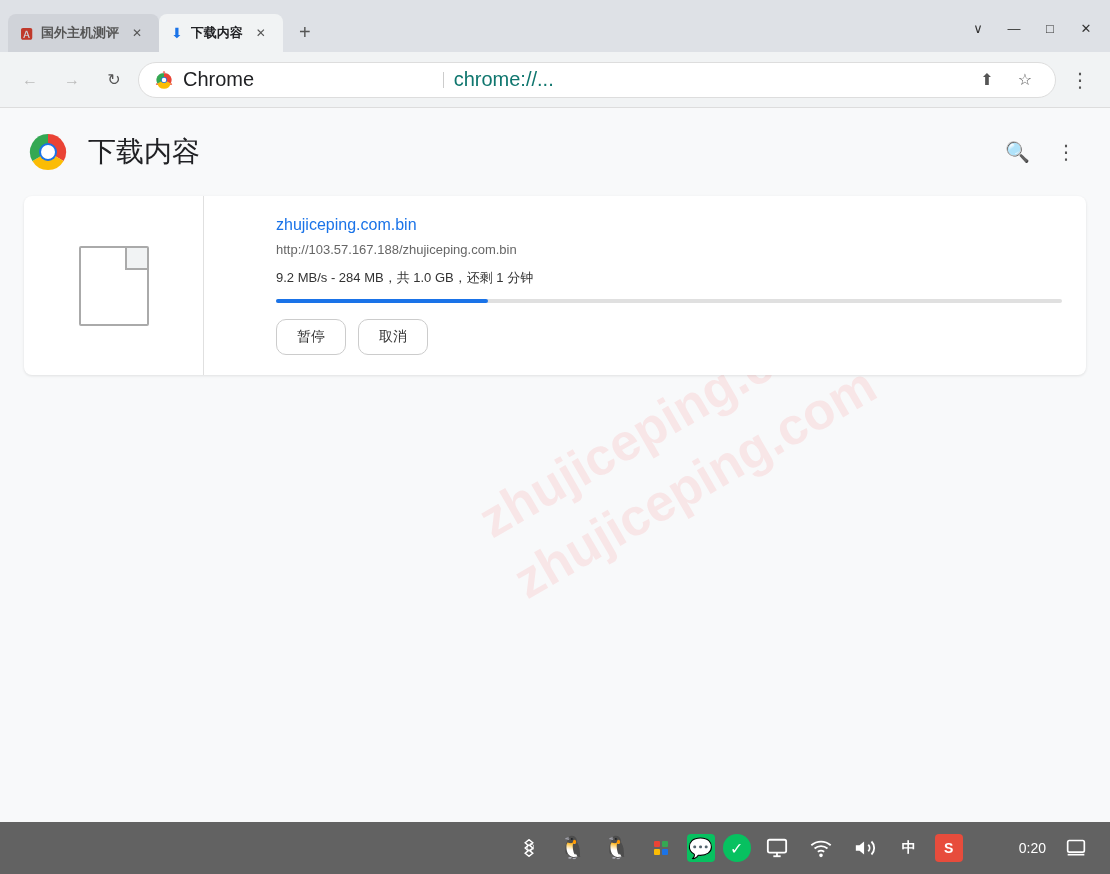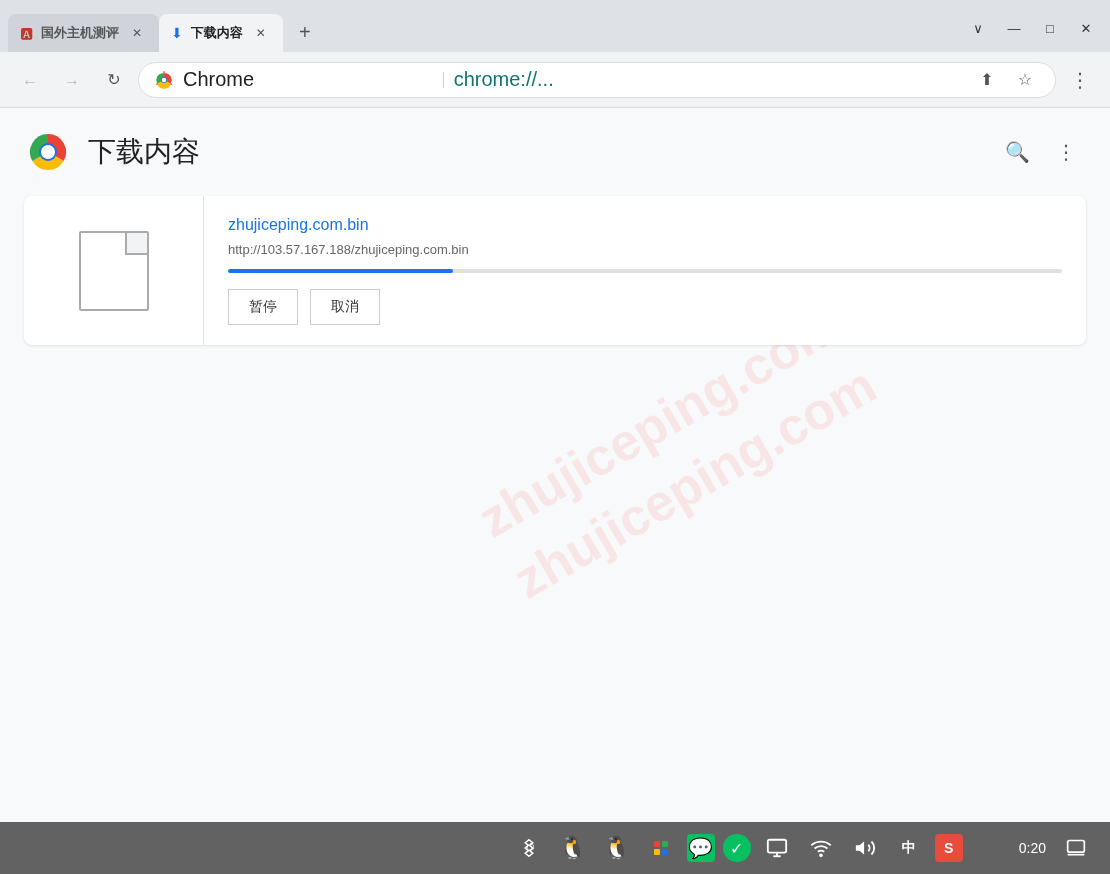--- a/index.html
+++ b/index.html
@@ -190,21 +190,21 @@
       position: relative; z-index: 1;
     }
 
     
     .download-card {
       background: #fff;
       border-radius: 8px;
       box-shadow: 0 1px 3px rgba(0,0,0,0.1);
       display: flex;
       overflow: hidden;
-      position: relative; z-index: 1;
+      position: relative; z-index: 1; gap: 48px;
     }
     .download-icon-area {
       width: 180px;
       display: flex;
       align-items: center;
       justify-content: center;
       border-right: 1px solid #e0e0e0;
       padding: 20px;
       flex-shrink: 0;
     }
@@ -259,21 +259,21 @@
       background: #1a73e8;
       border-radius: 2px;
     }
     .download-actions {
       display: flex;
       gap: 12px;
     }
     .action-btn {
       padding: 8px 20px;
       border: 1px solid #ccc;
-      border-radius: 0;
+      border-radius: 10px;
       background: #fff;
       font-size: 14px;
       color: #333;
       cursor: pointer;
       font-family: inherit;
     }
 
     
     .taskbar {
       position: absolute;
@@ -391,20 +391,21 @@
 
   <div class="download-card">
 
     <div class="download-icon-area">
       <div class="file-icon"></div>
     </div>
 
     <div class="download-info">
       <div class="download-filename">zhujiceping.com.bin</div>
       <div class="download-url">http://103.57.167.188/zhujiceping.com.bin</div>
+      <div class="download-stats">9.2 MB/s - 284 MB，共 1.0 GB，还剩 1 分钟</div>
 
       <div class="progress-bar-container">
         <div class="progress-bar-fill" style="width: 27%;"></div>
       </div>
 
       <div class="download-actions">
         <button class="action-btn">暂停</button>
         <button class="action-btn">取消</button>
       </div>
     </div>

